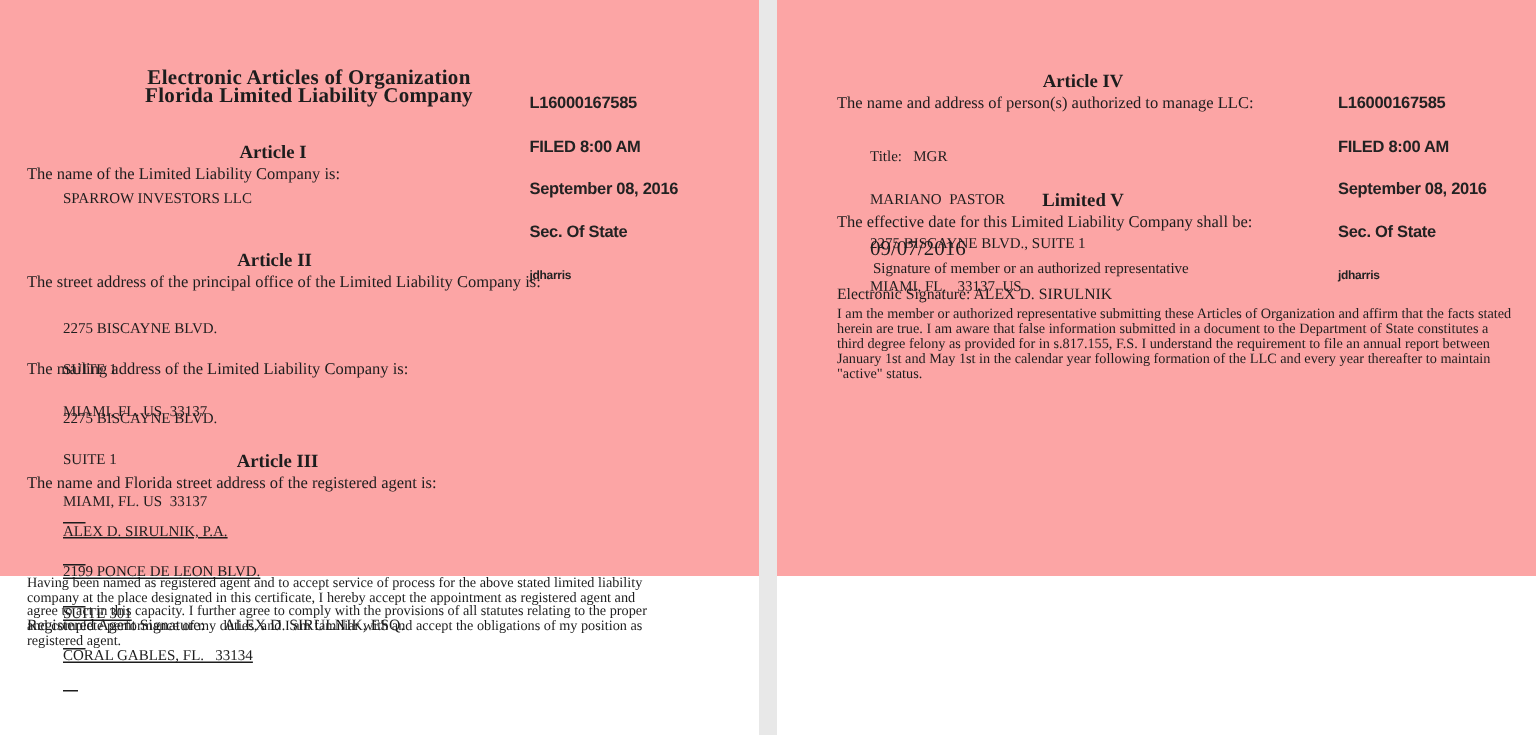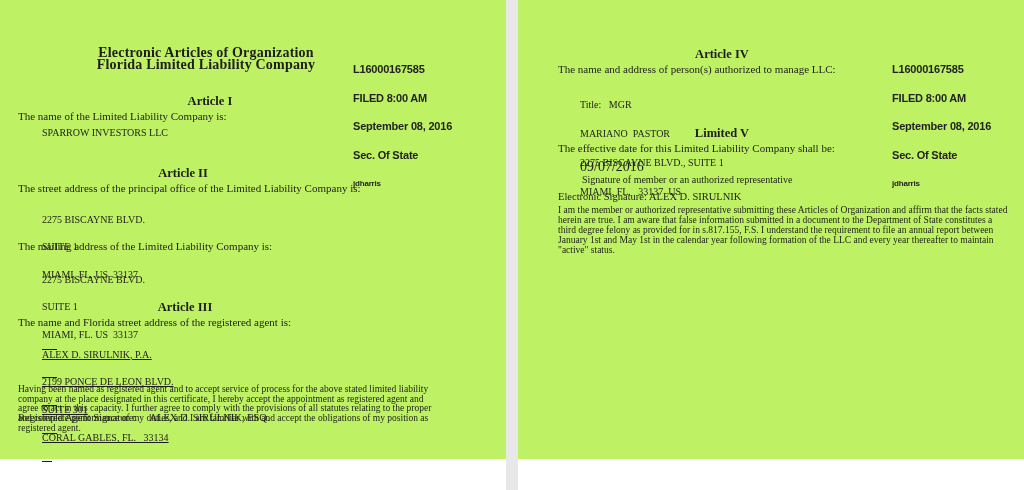--- a/index.html
+++ b/index.html
@@ -13,22 +13,22 @@
   .canvas {
     position: relative;
     width: 1024px;
     height: 490px;
     font-family: "Liberation Serif", serif;
     color: #1d1d1d;
   }
   .page {
     position: absolute;
     top: 0;
-    height: 459px;
-    background: #bef264;
+    height: 384px;
+    background: #fca5a5;
   }
   .page-left  { left: 0;   width: 506px; }
   .page-right { left: 518px; width: 506px; }
   .divider {
     position: absolute;
     top: 0;
     left: 506px;
     width: 12px;
     height: 490px;
     background: #e8e8e8;
@@ -99,21 +99,21 @@
     </div>
 
     <div class="stamp" style="left:353px;">
       <div>L16000167585</div>
       <div>FILED 8:00 AM</div>
       <div>September 08, 2016</div>
       <div>Sec. Of State</div>
       <div class="stamp-clerk">jdharris</div>
     </div>
 
-    <div class="article-heading" style="left:182px; top:94px;margin-left:28px;">Article I</div>
+    <div class="article-heading" style="left:182px; top:94px;">Article I</div>
     <div class="abs body-line" style="left:18px; top:110px;">The name of the Limited Liability Company is:</div>
     <div class="abs" style="left:42px; top:127px; font-size:10px;">SPARROW INVESTORS LLC</div>
 
     <div class="article-heading" style="left:183px; top:166px;">Article II</div>
     <div class="abs body-line" style="left:18px; top:182px;">The street address of the principal office of the Limited Liability Company is:</div>
     <div class="indent-block" style="left:42px; top:196px;">
       <div>2275 BISCAYNE BLVD.</div>
       <div>SUITE 1</div>
       <div>MIAMI, FL. US  33137</div>
     </div>

